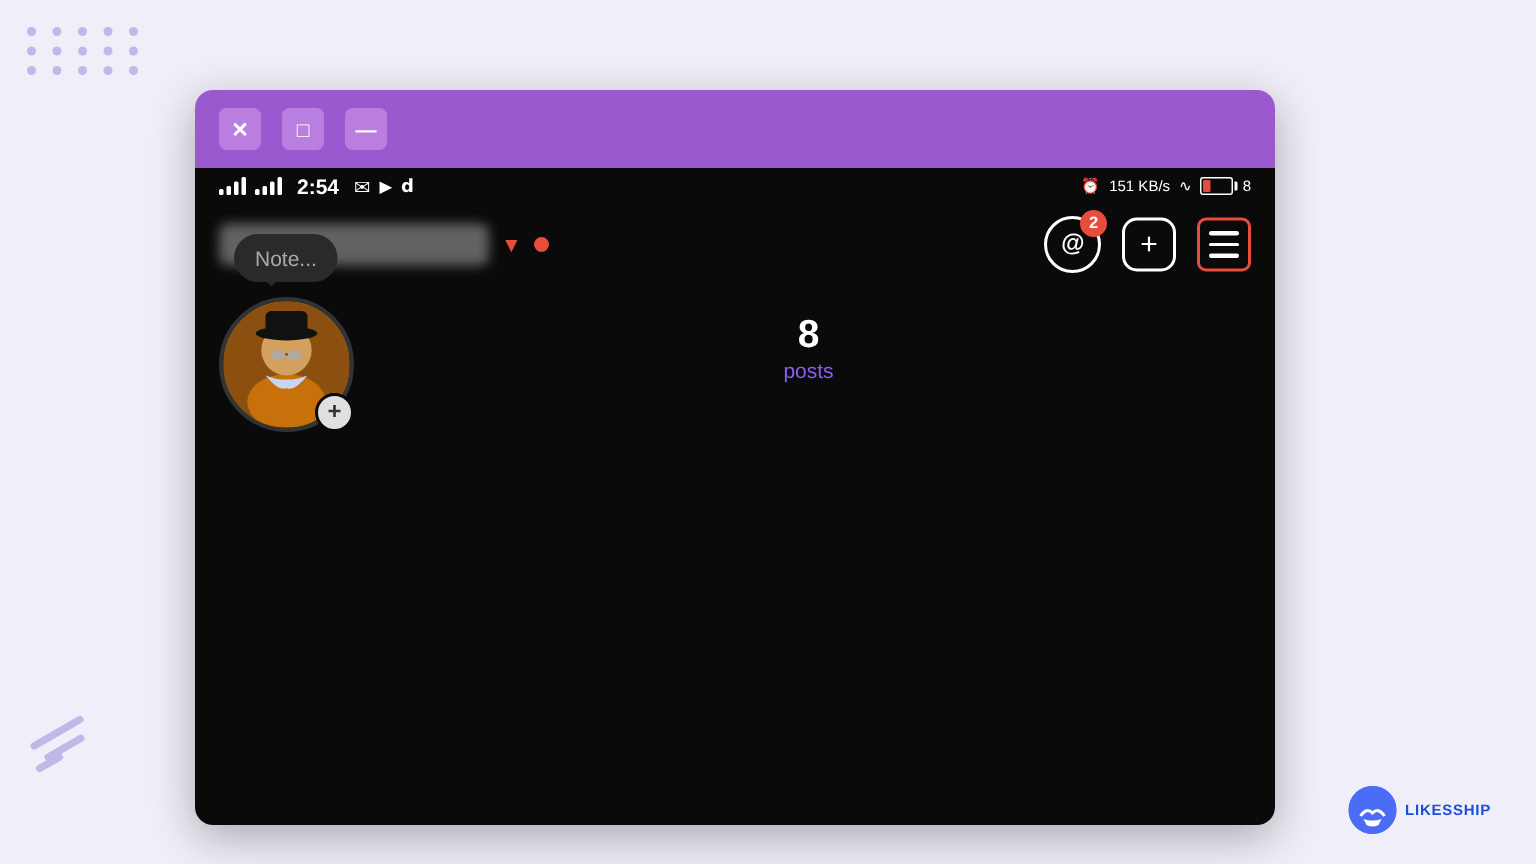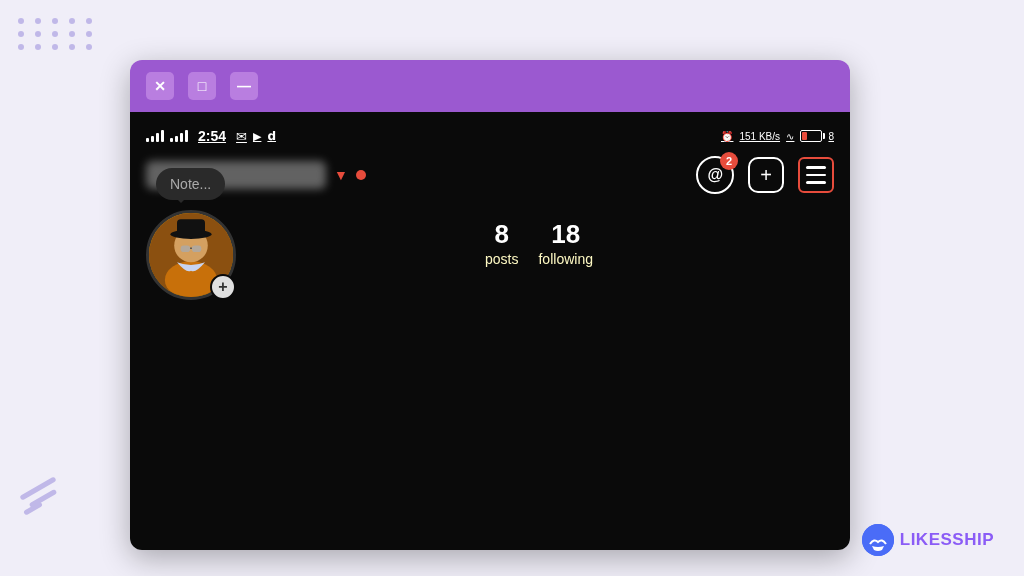--- a/index.html
+++ b/index.html
@@ -88,24 +88,23 @@
       height: calc(100% - 52px);
       position: relative;
       overflow: hidden;
     }
 
     
     .status-bar {
       display: flex;
       align-items: center;
       justify-content: space-between;
-      padding: 16px 16px 4px;
+      padding: 4px 16px 4px;
       color: white;
       font-size: 12px;
-      text-decoration: underline;
     }
 
     .status-left {
       display: flex;
       align-items: center;
       gap: 6px;
     }
 
     .signal-bar {
       display: inline-flex;
@@ -331,21 +330,21 @@
     }
 
     .stat-number {
       font-size: 26px;
       font-weight: 700;
       line-height: 1.1;
     }
 
     .stat-label {
       font-size: 14px;
-      color: #fef9c3;
+      color: #8b5cf6;
       margin-top: 2px;
     }
 
     
     .username-row {
       display: flex;
       align-items: center;
       gap: 8px;
     }
 
@@ -378,23 +377,23 @@
       border-radius: 50%;
       display: flex;
       align-items: center;
       justify-content: center;
       color: white;
       font-size: 14px;
       font-weight: bold;
     }
 
     .logo-text {
-      font-size: 17px;
+      font-size: 10px;
       font-weight: 700;
-      color: #8b5cf6;
+      color: #1d4ed8;
       letter-spacing: 0.5px;
     }
   </style>
 </head>
 <body>
 
 <div class="dots-top-left">
   <div class="dot"></div>
     <div class="dot"></div>
     <div class="dot"></div>
@@ -514,24 +513,20 @@
         <div class="avatar-add-btn">
           <span>+</span>
         </div>
       </div>
 
       <div class="stats-container">
         <div class="stat-item">
           <span class="stat-number">8</span>
           <span class="stat-label">posts</span>
         </div>
-        <div class="stat-item">
-          <span class="stat-number">18</span>
-          <span class="stat-label">following</span>
-        </div>
       </div>
     </div>
 
   </div>
 </div>
 
 <div class="likesship-logo">
   <div class="logo-icon">
     <svg width="32" height="32" viewBox="0 0 32 32">
       <circle cx="16" cy="16" r="16" fill="#4a6cf7"></circle>

